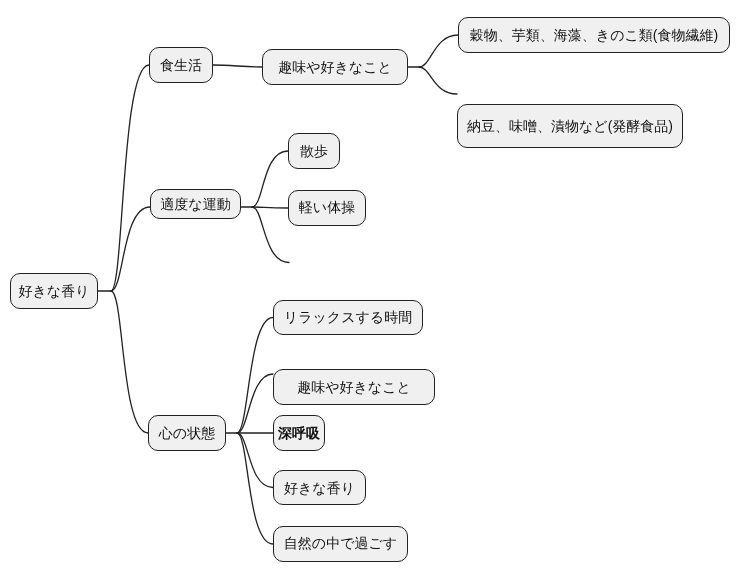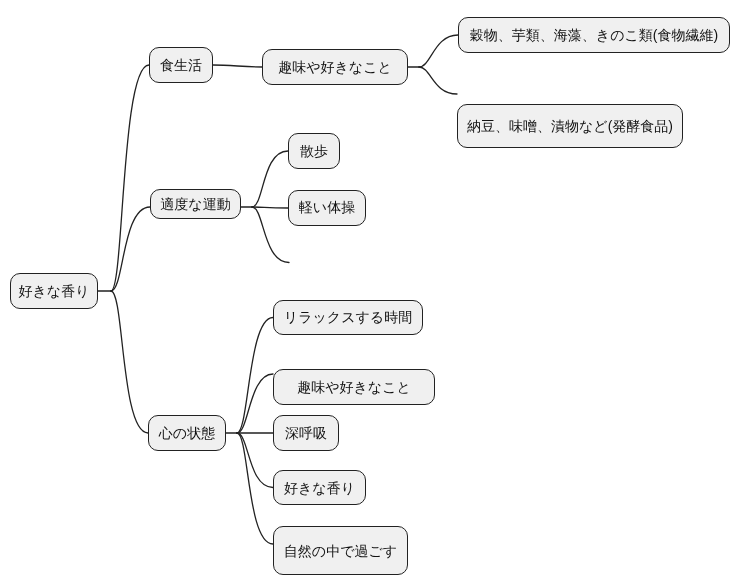--- a/index.html
+++ b/index.html
@@ -88,17 +88,17 @@
 
   <div class="node" style="left:262px; top:49px; width:146px; height:36px;">趣味や好きなこと</div>
   <div class="node" style="left:458px; top:17px; width:272px; height:36px;">穀物、芋類、海藻、きのこ類(食物繊維)</div>
   <div class="node" style="left:457px; top:76px; width:226px; height:44px;margin-top:28px;">納豆、味噌、漬物など(発酵食品)</div>
 
   <div class="node" style="left:288px; top:133px; width:52px; height:36px;">散歩</div>
   <div class="node" style="left:288px; top:190px; width:78px; height:36px;font-family:Liberation Serif, serif;">軽い体操</div>
 
   <div class="node" style="left:273px; top:300px; width:150px; height:35px;font-family:Liberation Mono, monospace;">リラックスする時間</div>
   <div class="node" style="left:273px; top:369px; width:162px; height:36px;">趣味や好きなこと</div>
-  <div class="node" style="left:273px; top:415px; width:66px; height:36px;">深呼吸</div>
+  <div class="node" style="left:273px; top:415px; width:52px; height:36px;font-weight:bold;">深呼吸</div>
   <div class="node" style="left:273px; top:470px; width:93px; height:35px;">好きな香り</div>
-  <div class="node" style="left:273px; top:526px; width:135px; height:49px;">自然の中で過ごす</div>
+  <div class="node" style="left:273px; top:526px; width:135px; height:36px;font-family:Liberation Mono, monospace;">自然の中で過ごす</div>
 
 </div>
 
 </body></html>

